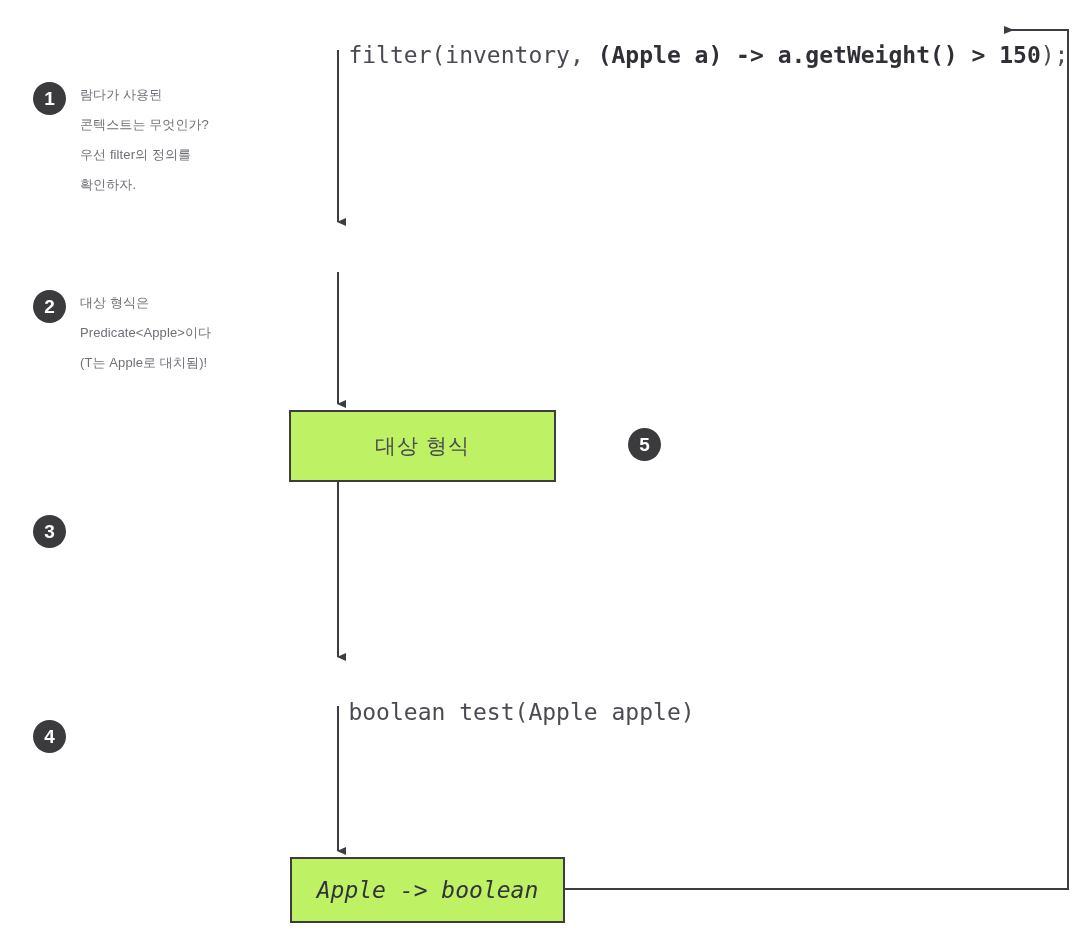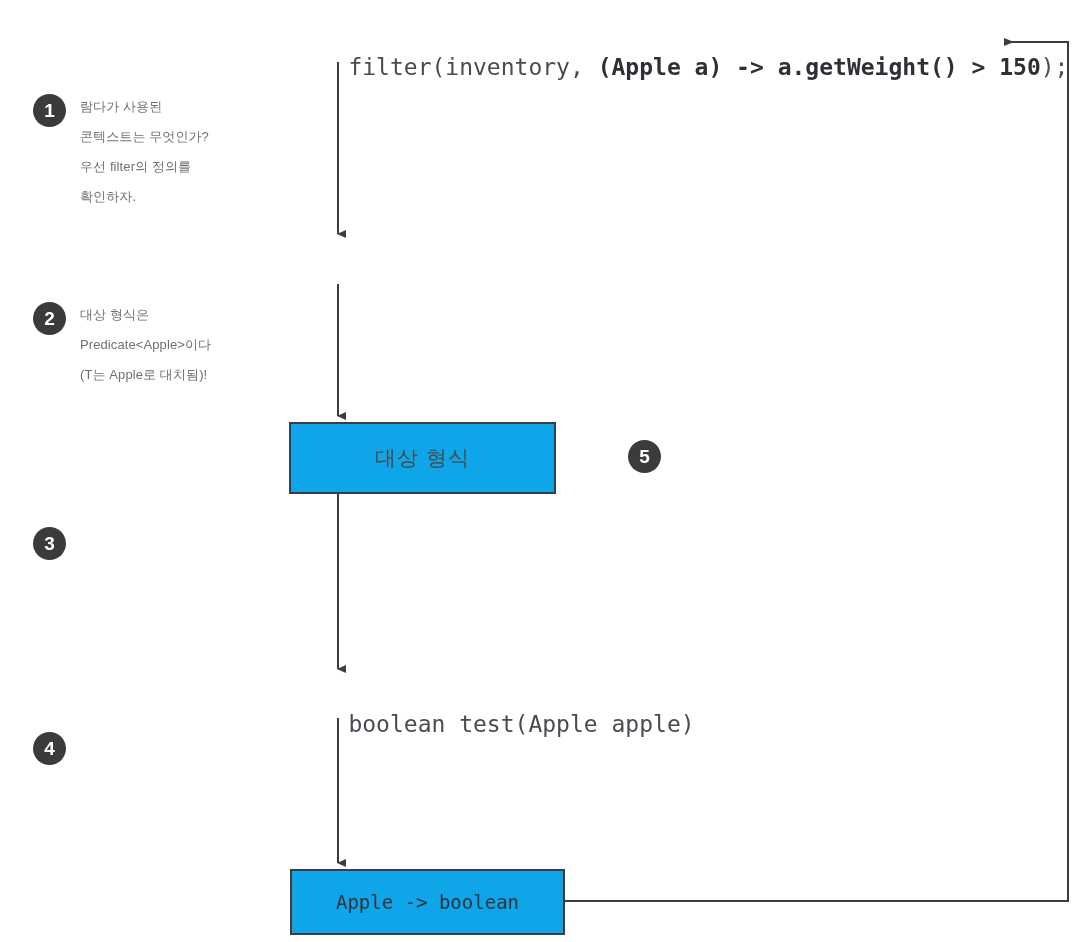--- a/index.html
+++ b/index.html
@@ -1,49 +1,49 @@
 <!DOCTYPE html>
 <html><head>
 <meta charset="utf-8">
 <style>
   html,body{margin:0;padding:0;background:#ffffff;}
   body{
     width:1092px;height:942px;position:relative;overflow:hidden;
     font-family:"Liberation Sans","DejaVu Sans",sans-serif;
     -webkit-font-smoothing:antialiased;
   }
-  #stage{position:absolute;left:0;top:12px;width:1092px;height:877px;}
+  #stage{position:absolute;left:0;top:0;width:1092px;height:877px;}
 
   
   .code{
     position:absolute;
     font-family:"DejaVu Sans Mono","Liberation Mono",monospace;
     font-size:23px;
     color:#4a4a52;
     white-space:pre;
     letter-spacing:0px;
   }
   .code b{font-weight:bold;color:#2f2f36;}
 
   
   .pbox{
     position:absolute;
-    background:#0ea5e9;
+    background:#bef264;
     border:2px solid #3c3c42;
     box-sizing:border-box;
     display:flex;align-items:center;justify-content:center;
   }
   .pbox .lbl{
     font-size:21px;color:#4a4a52;
     font-family:"Liberation Sans","DejaVu Sans",sans-serif;
     letter-spacing:1px;
   }
   .pbox .lbl.mono{
     font-family:"DejaVu Sans Mono","Liberation Mono",monospace;
-    font-size:19px;color:#33333a;letter-spacing:0;
+    font-size:23px;color:#33333a;letter-spacing:0;font-style:italic;
   }
 
   
   .note{position:absolute;display:flex;align-items:flex-start;}
   .badge{
     width:33px;height:33px;border-radius:50%;
     background:#3b3b3d;color:#ffffff;
     font-size:19px;font-weight:bold;
     display:flex;align-items:center;justify-content:center;
     flex:0 0 auto;margin-top:2px;

